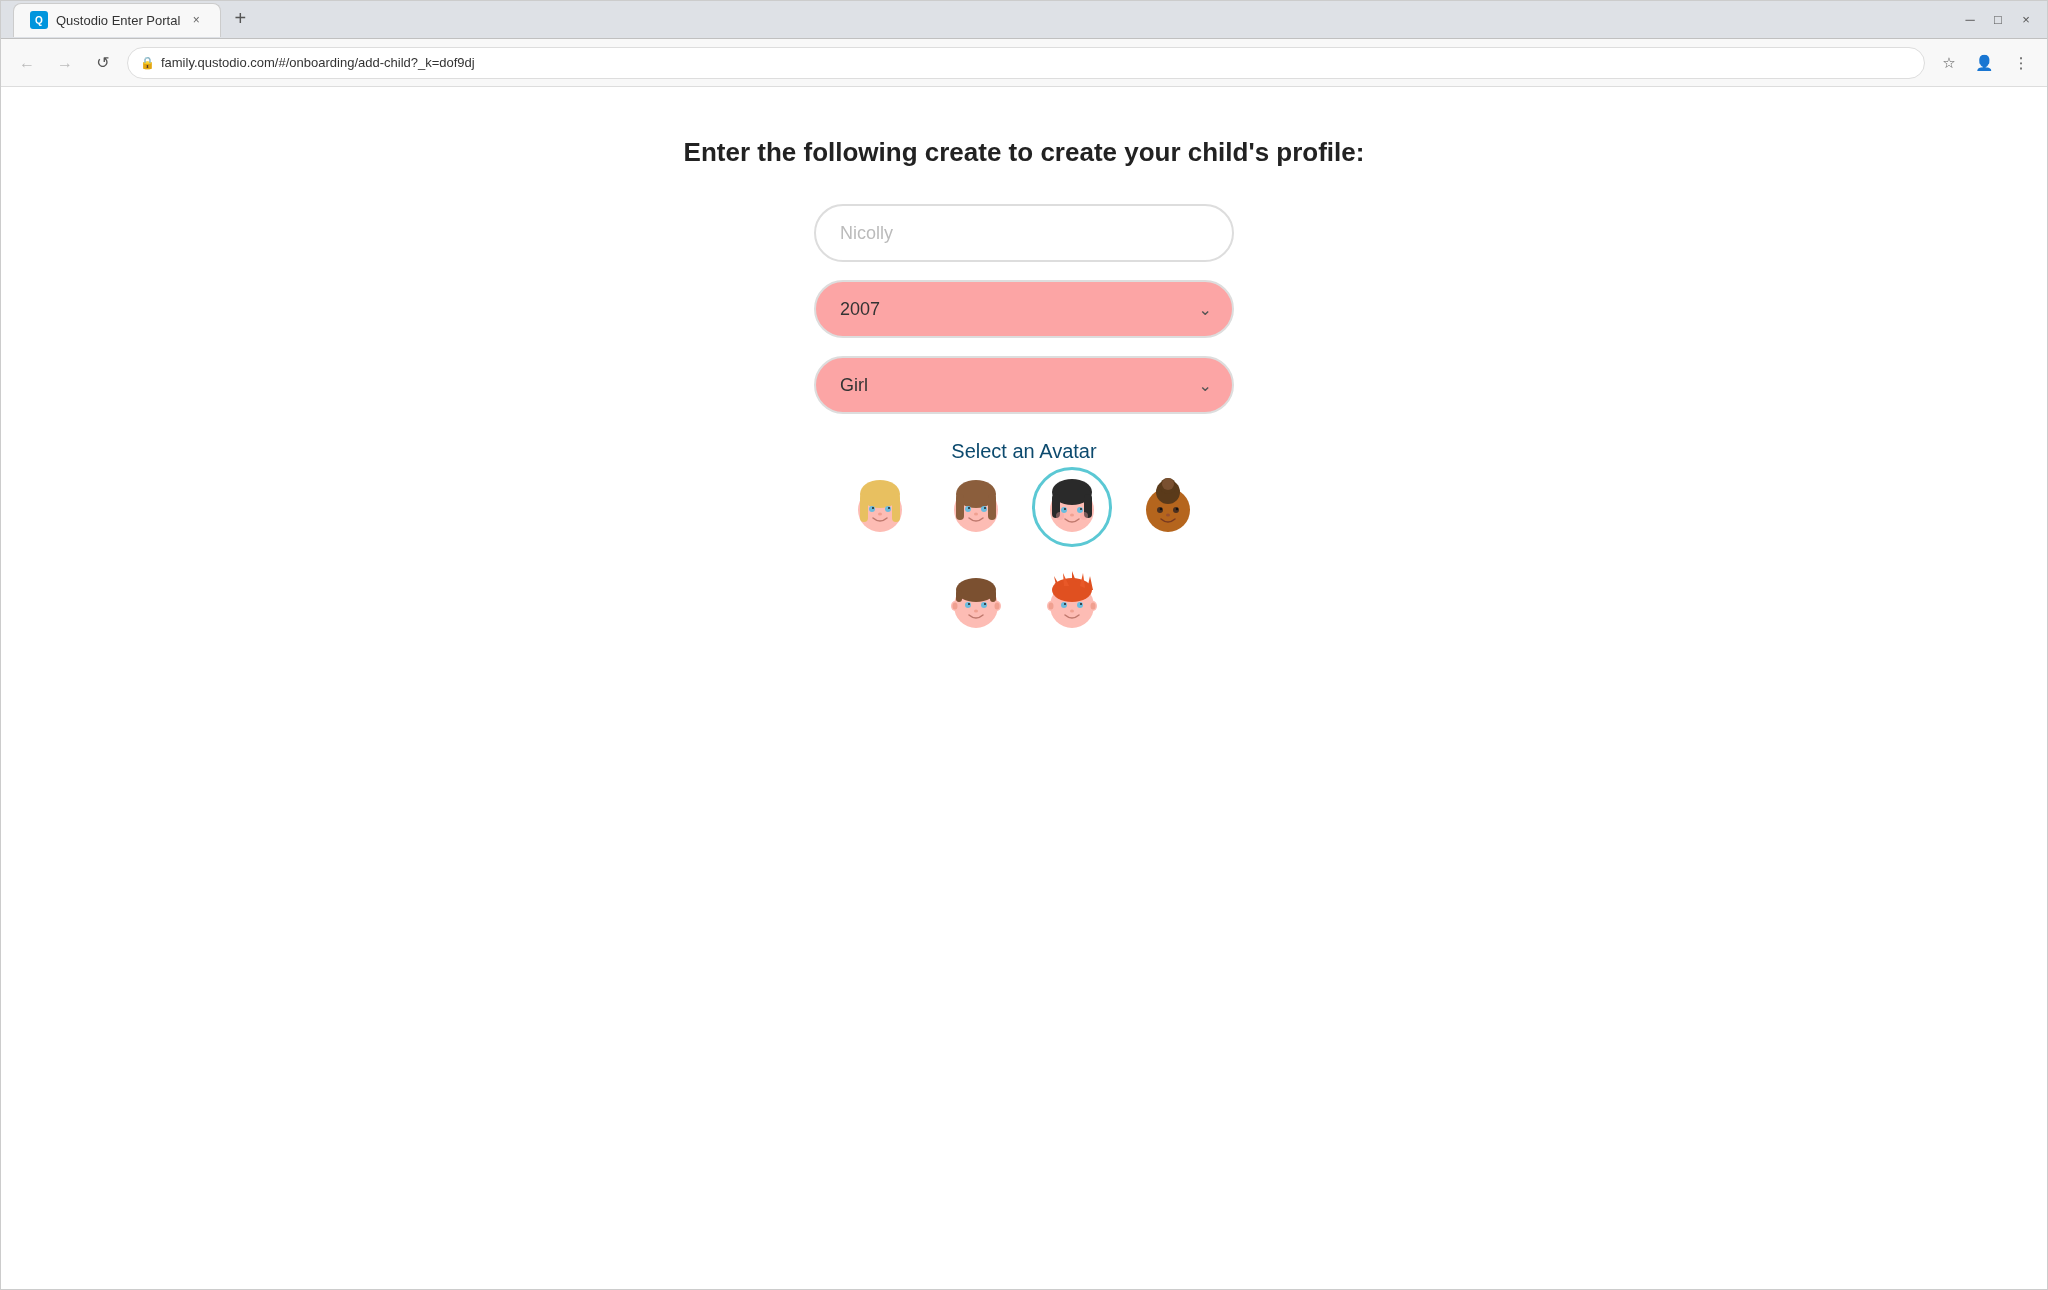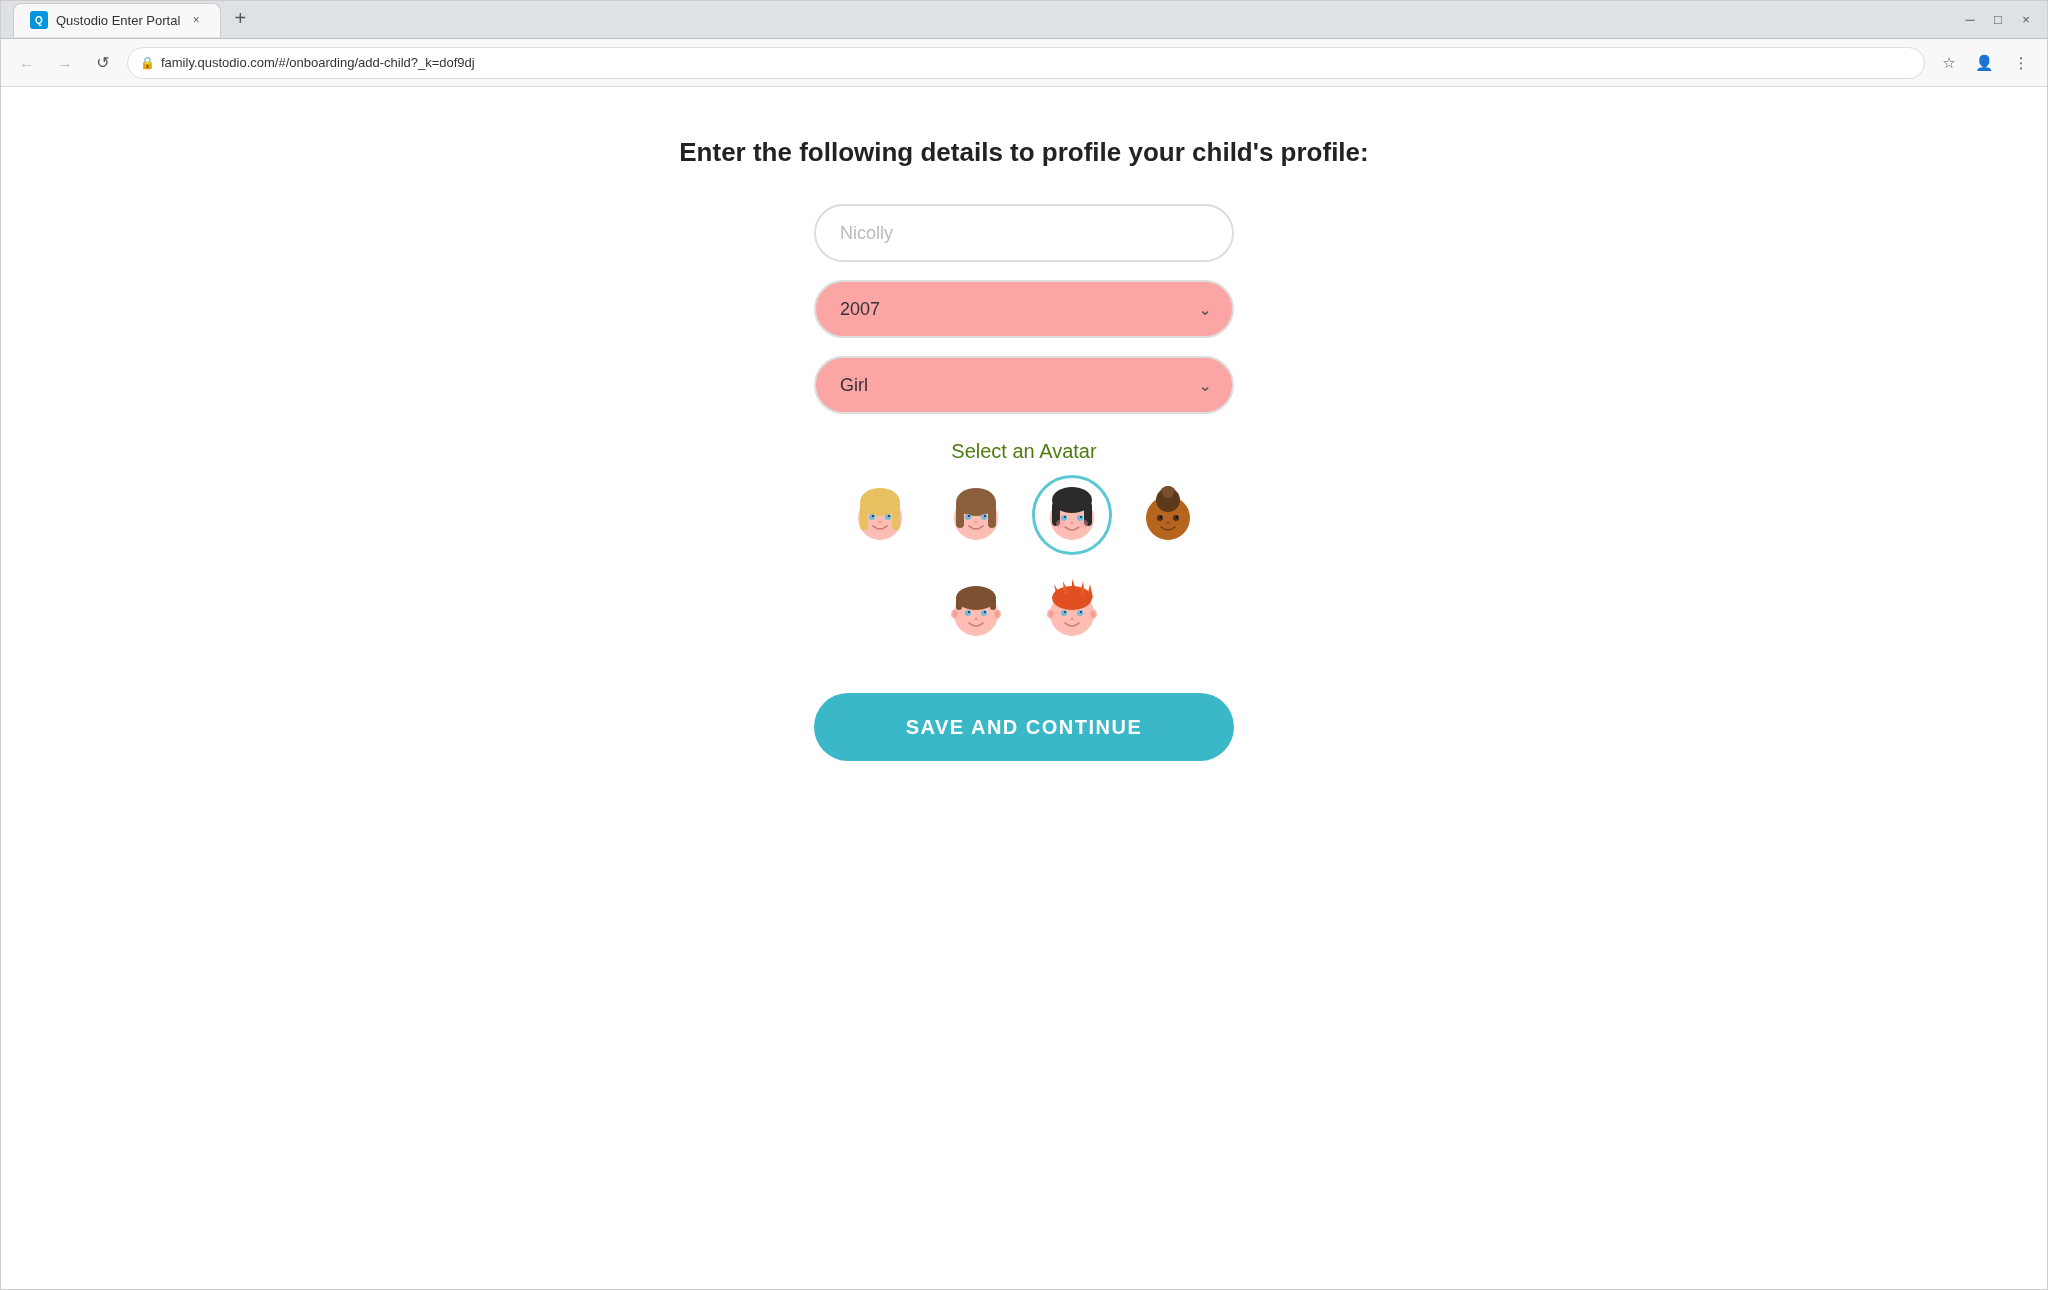--- a/index.html
+++ b/index.html
@@ -261,22 +261,22 @@
     }
 
     .avatar-section {
       width: 100%;
       text-align: center;
       margin-top: 8px;
     }
 
     .avatar-label {
       font-size: 20px;
-      color: #4d7c0f;
-      margin-bottom: 12px;
+      color: #0c4a6e;
+      margin-bottom: 4px;
     }
 
     .avatar-grid {
       display: flex;
       justify-content: center;
       gap: 16px;
       flex-wrap: wrap;
     }
 
     .avatar-item {
@@ -362,21 +362,21 @@
 
     <div class="address-bar-right">
       <div class="addr-icon">☆</div>
       <div class="addr-icon">👤</div>
       <div class="addr-icon">⋮</div>
     </div>
   </div>
 
   <div class="page-content">
 
-    <h1 class="page-title">Enter the following details to profile your child's profile:</h1>
+    <h1 class="page-title">Enter the following create to create your child's profile:</h1>
 
     <div class="form-container">
 
       <input type="text" class="text-input" placeholder="Nicolly" style="">
 
       <div class="select-wrapper">
         <select class="custom-select">
           <option value="2007" selected="">2007</option>
           <option value="2000">2000</option>
           <option value="2001">2001</option>
@@ -521,17 +521,16 @@
               <circle cx="28" cy="36" r="1" fill="#222"></circle>
               <circle cx="44" cy="36" r="1" fill="#222"></circle>
               <path d="M28 47 Q35 53 42 47" stroke="#c0796e" stroke-width="1.5" fill="none" stroke-linecap="round"></path>
               <ellipse cx="35" cy="43" rx="2" ry="1.5" fill="#f0a090"></ellipse>
             </svg>
           </div>
 
         </div>
       </div>
 
-      <button class="save-btn">SAVE AND CONTINUE</button>
 
     </div>
   </div>
 </div>
 
 </body></html>

